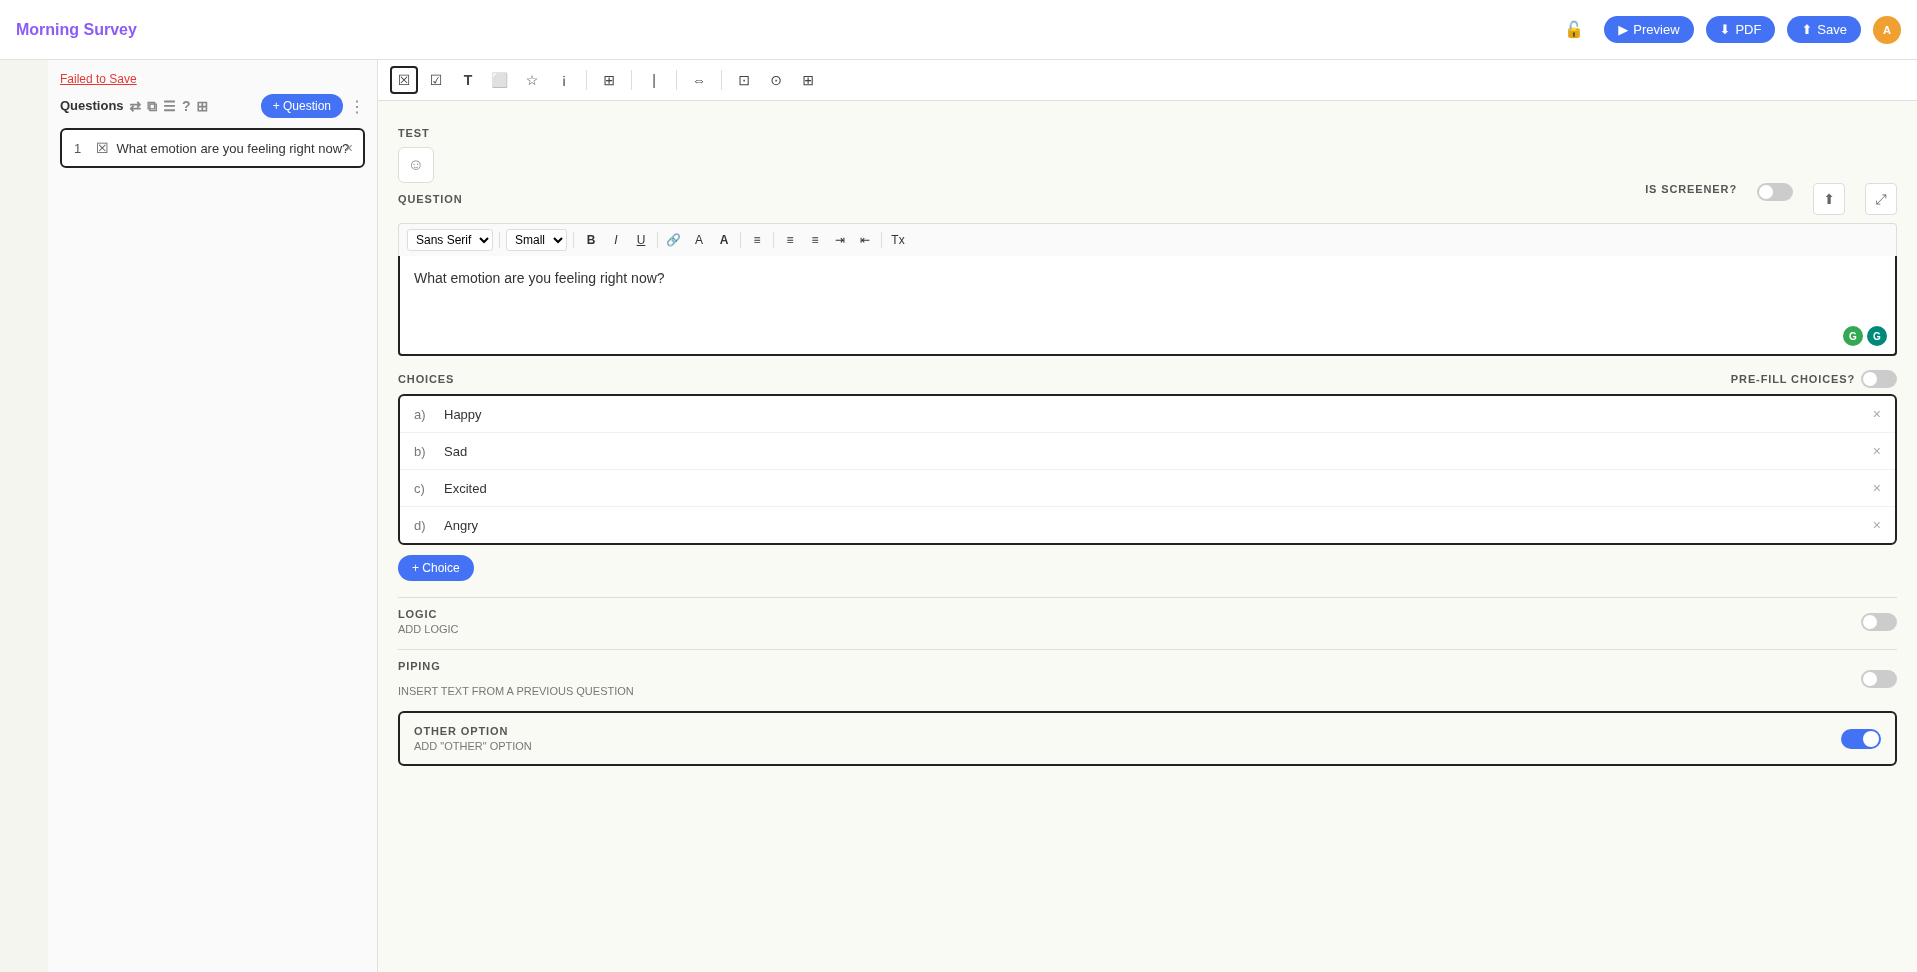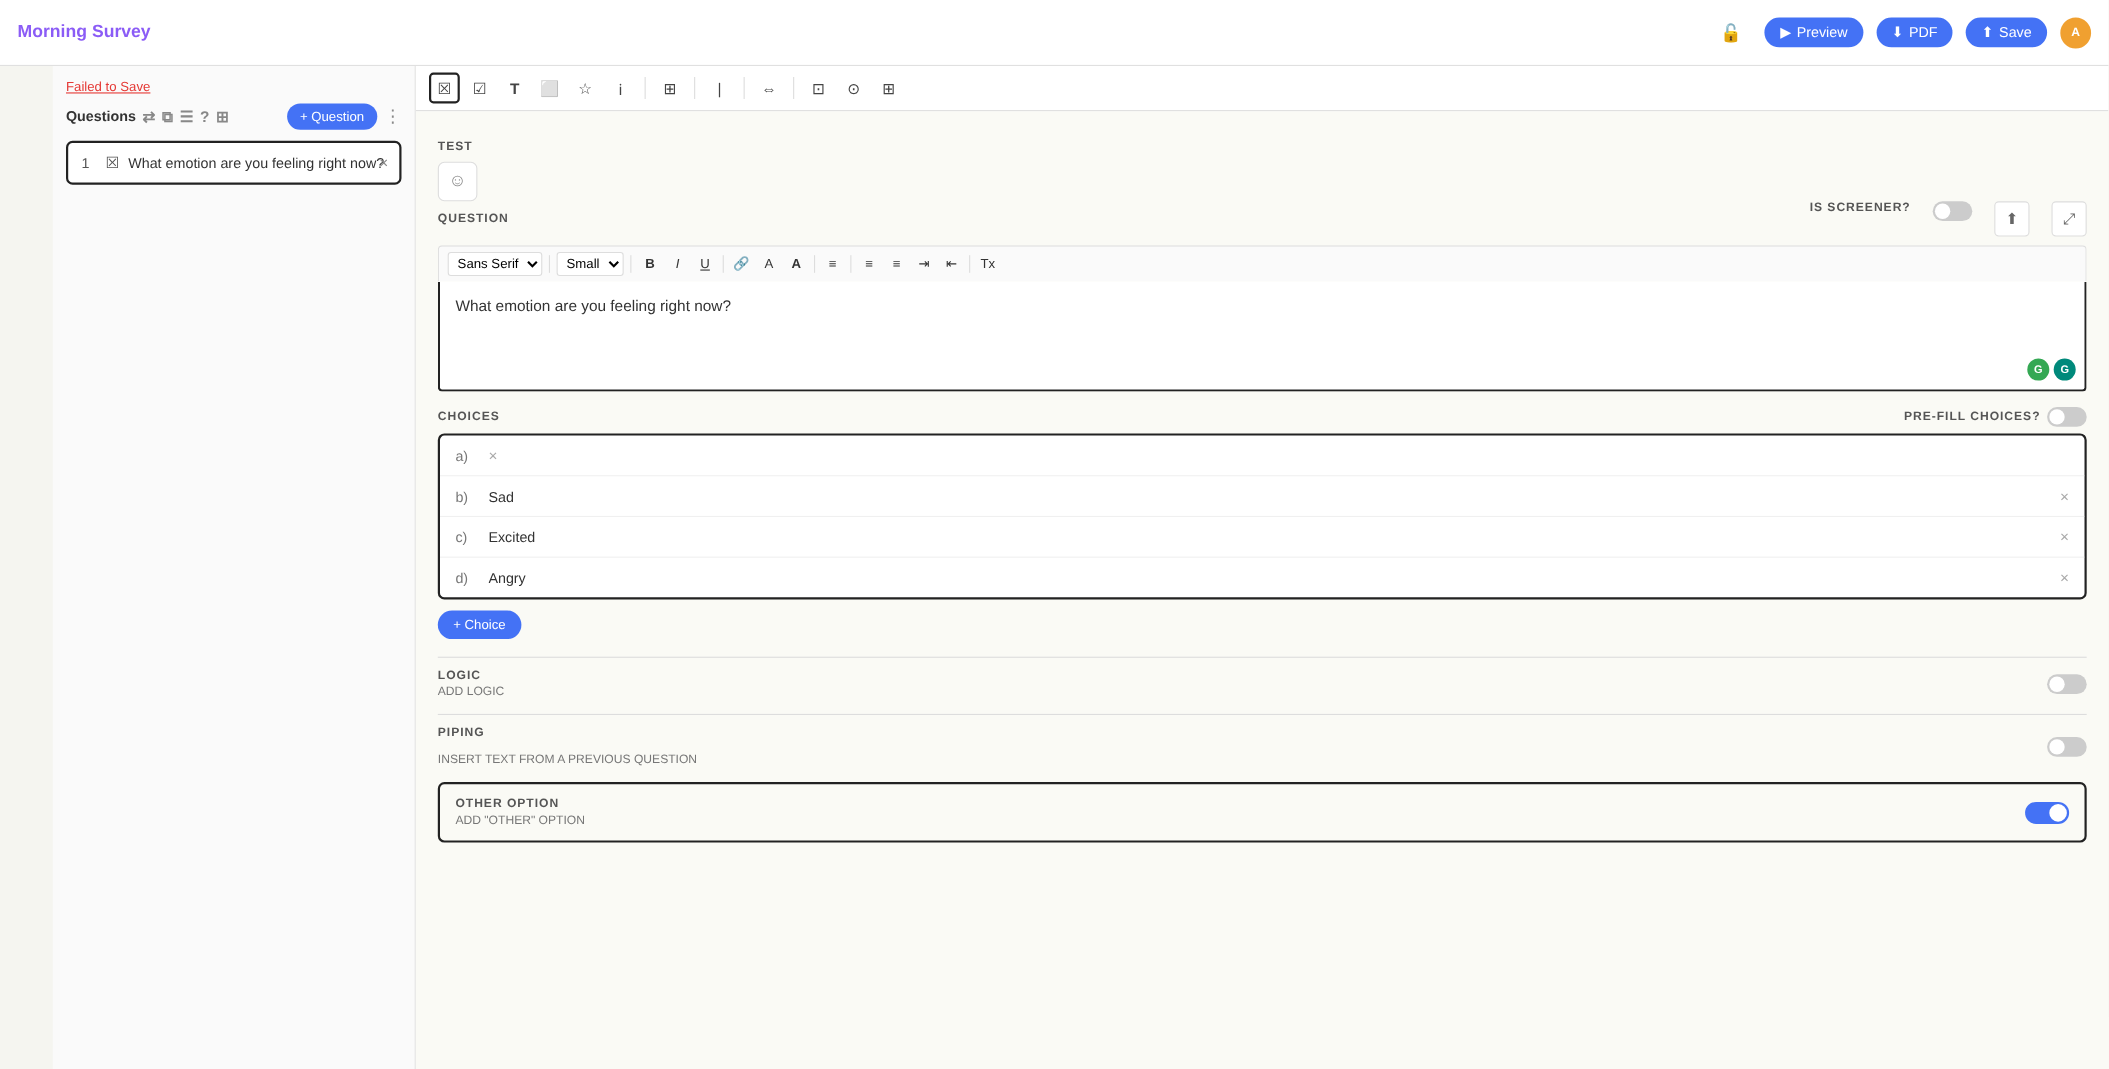--- a/index.html
+++ b/index.html
@@ -350,20 +350,21 @@
           <div class="section-label" style="margin:0;">CHOICES</div>
           <div class="prefill-row">
             <span class="prefill-label">PRE-FILL CHOICES?</span>
             <div class="toggle"></div>
           </div>
         </div>
 
         <div class="choices-container">
           <div class="choice-row">
             <span class="choice-letter">a)</span>
+            <input class="choice-input" value="Happy" readonly="" style="pointer-events: none;">
             <span class="choice-remove">×</span>
           </div>
           <div class="choice-row">
             <span class="choice-letter">b)</span>
             <input class="choice-input" value="Sad" readonly="" style="pointer-events: none;">
             <span class="choice-remove">×</span>
           </div>
           <div class="choice-row">
             <span class="choice-letter">c)</span>
             <input class="choice-input" value="Excited" readonly="" style="pointer-events: none;">

